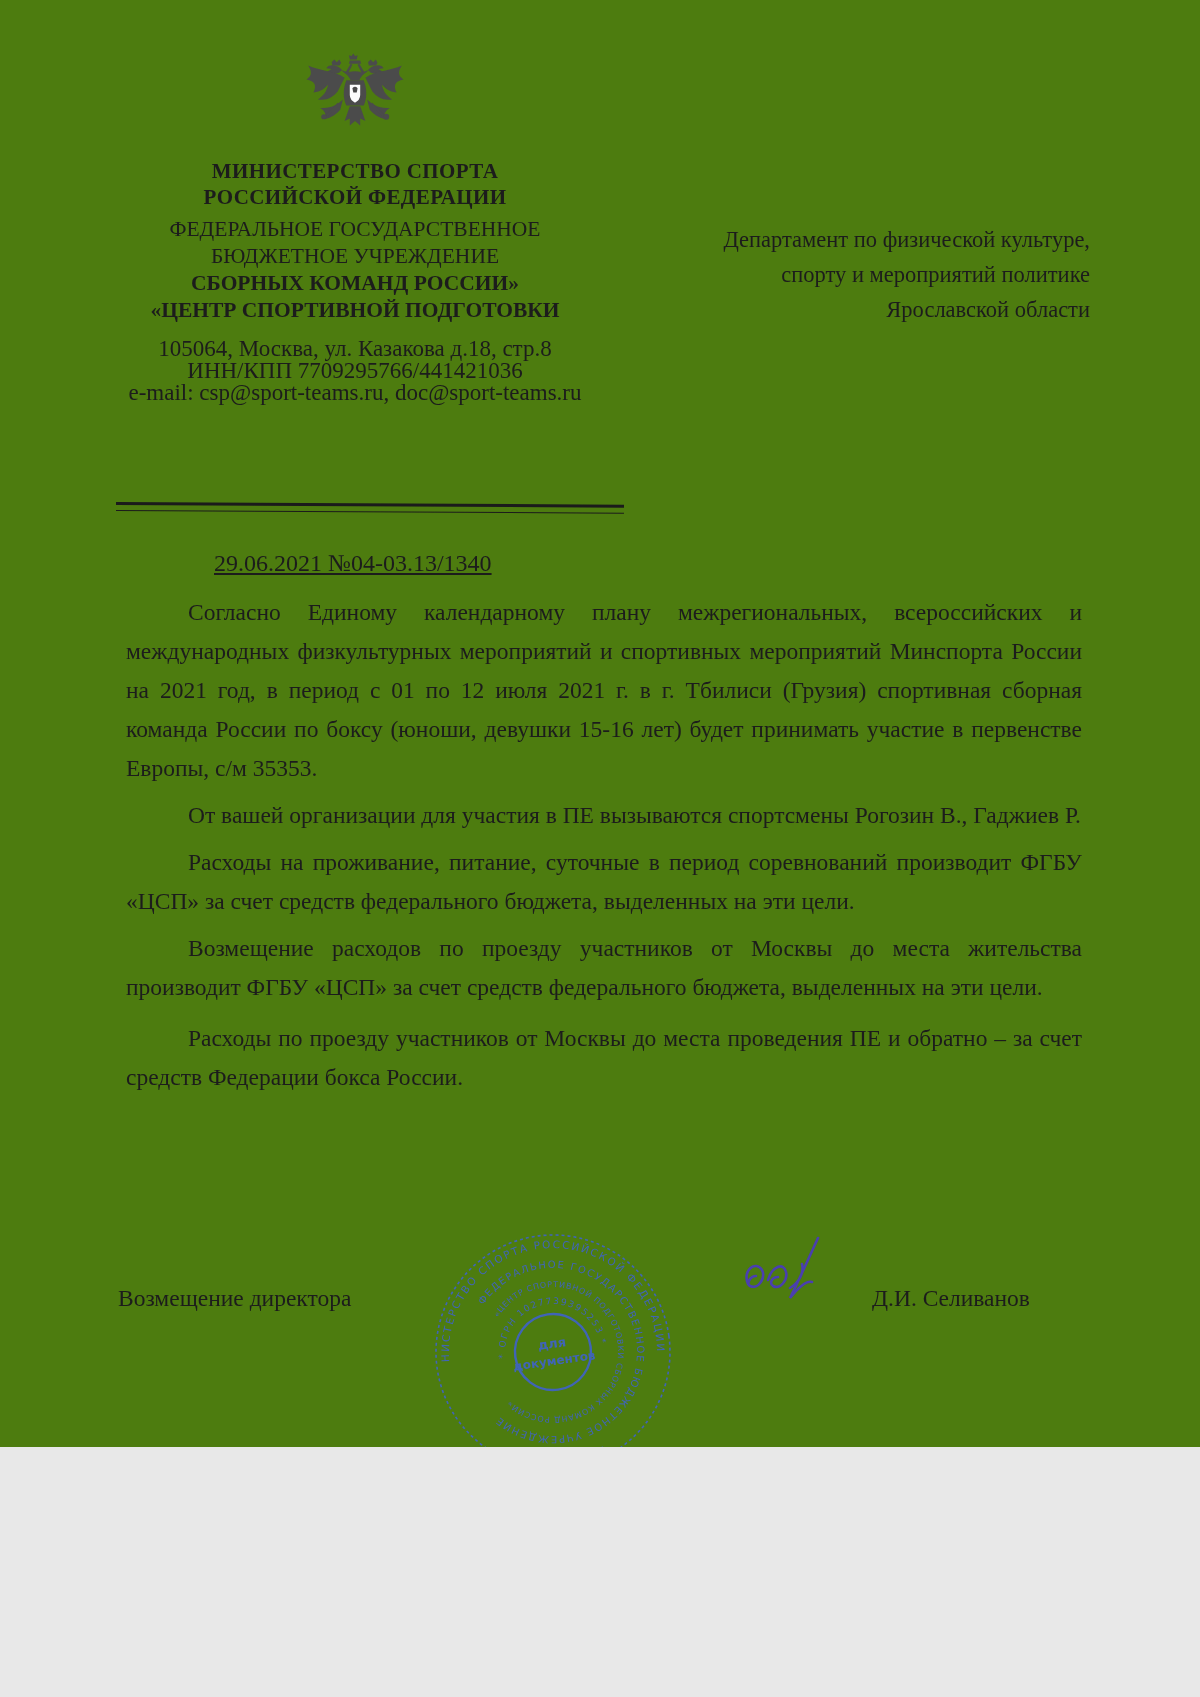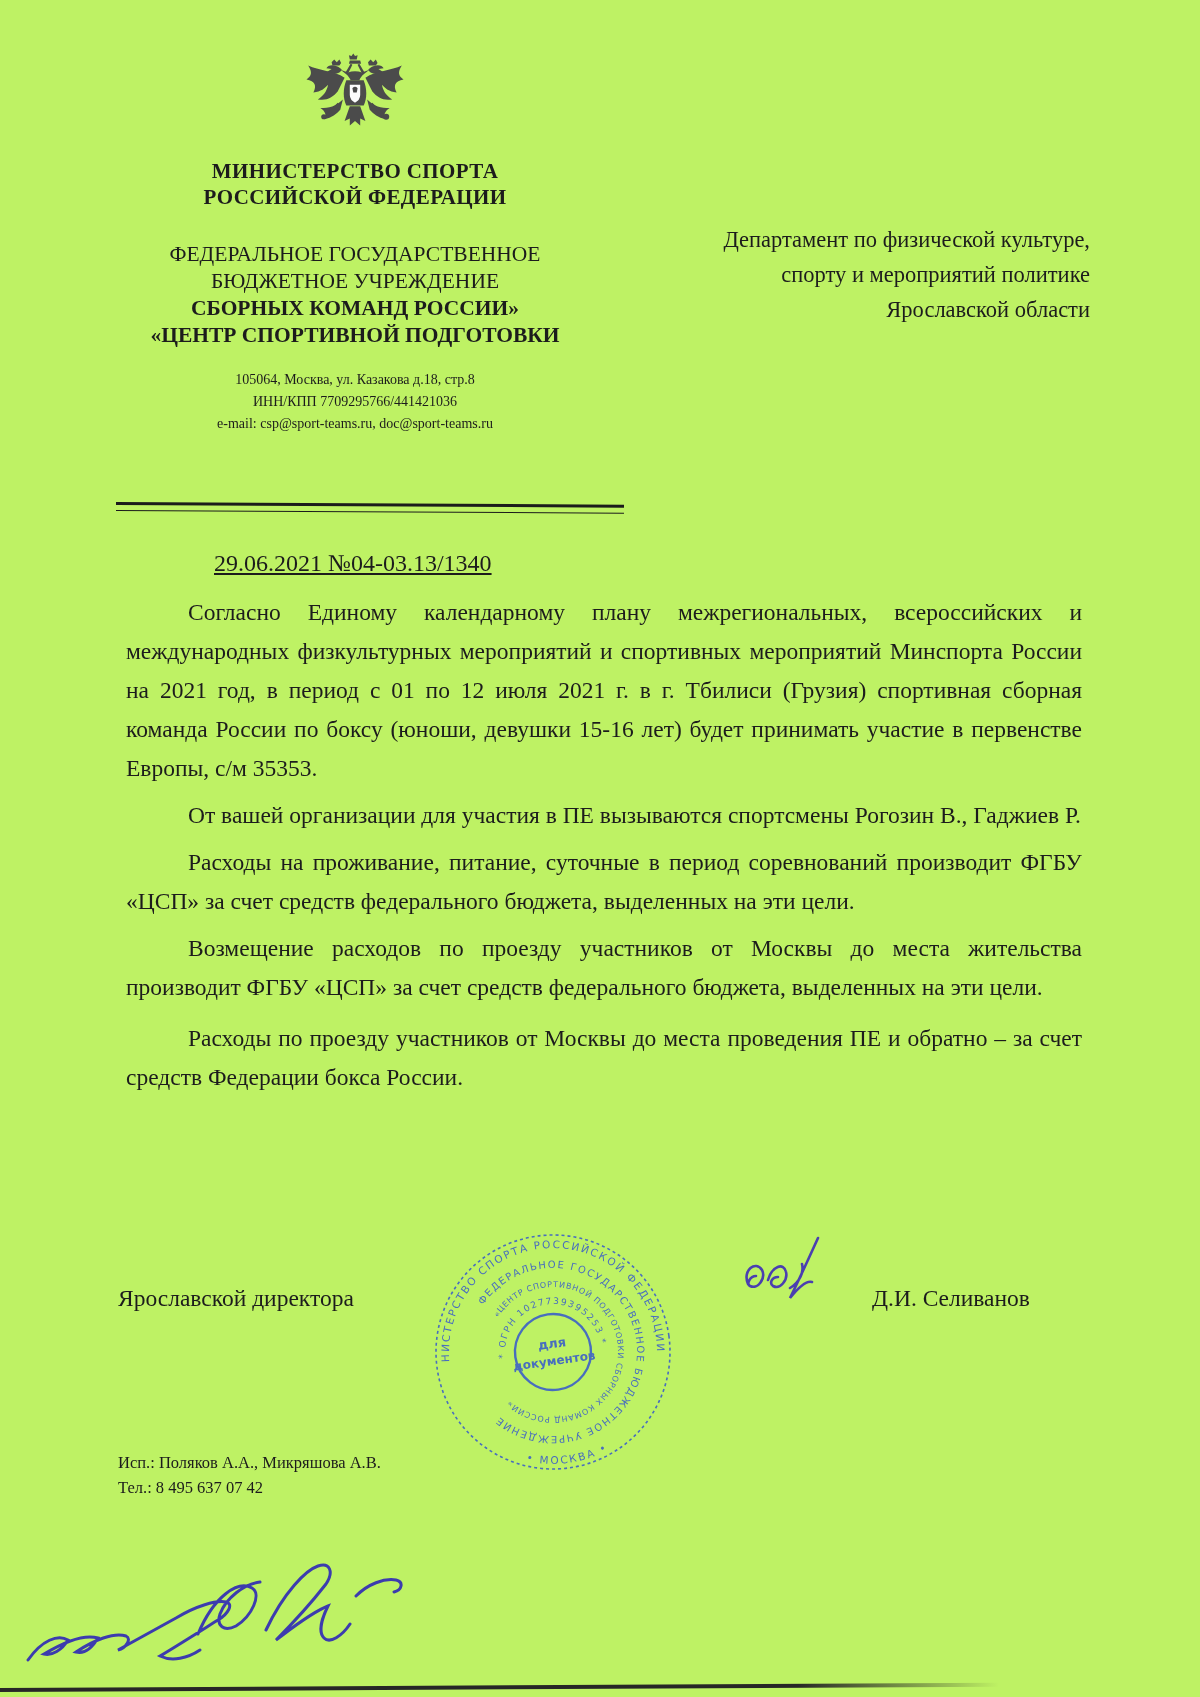--- a/index.html
+++ b/index.html
@@ -1,34 +1,34 @@
 <!DOCTYPE html>
 <html><head>
 <meta charset="utf-8">
 <style>
   html,body{margin:0;padding:0;background:#e8e8e8;}
   .page{
     position:relative;
-    width:1200px;height:1697px;
-    background:#bef264;
+    width:1200px;height:1447px;
+    background:#4d7c0f;
     margin:0 auto;
     overflow:hidden;
     font-family:"Liberation Serif","DejaVu Serif",serif;
     color:#1c1c1c;
   }
   
   .header-left{
     position:absolute;left:118px;top:52px;width:474px;
     text-align:center;
   }
   .emblem{display:block;margin:0 auto 6px auto;}
   .ministry{font-weight:bold;font-size:21px;line-height:26px;letter-spacing:.4px;}
-  .org{font-size:21.5px;line-height:27px;margin-top:31px;}
+  .org{font-size:21.5px;line-height:27px;margin-top:6px;}
   .org-bold{font-weight:bold;font-size:21.5px;line-height:27px;}
-  .contacts{font-size:14px;line-height:22px;margin-top:20px;text-align:center;}
+  .contacts{font-size:23px;line-height:22px;margin-top:14px;text-align:center;}
   .email-link{}
   .header-rule{
     position:absolute;left:116px;top:502px;width:508px;height:5px;
     border-top:3.5px solid #1b1b1b;border-bottom:1.5px solid #1b1b1b;
     transform:rotate(.3deg);transform-origin:left center;
   }
   
   .recipient{
     position:absolute;left:590px;top:222px;width:500px;
     text-align:right;font-size:22.5px;line-height:35px;
@@ -122,21 +122,21 @@
   <div class="reference">29.06.2021 №04-03.13/1340</div>
 
   <div class="body-text">
     <p>Согласно Единому календарному плану межрегиональных, всероссийских и международных физкультурных мероприятий и спортивных мероприятий Минспорта России на 2021 год, в период с 01 по 12 июля 2021 г. в г. Тбилиси (Грузия) спортивная сборная команда России по боксу (юноши, девушки 15-16 лет) будет принимать участие в первенстве Европы, с/м 35353.</p>
     <p>От вашей организации для участия в ПЕ вызываются спортсмены Рогозин В., Гаджиев Р.</p>
     <p>Расходы на проживание, питание, суточные в период соревнований производит ФГБУ «ЦСП» за счет средств федерального бюджета, выделенных на эти цели.</p>
     <p>Возмещение расходов по проезду участников от Москвы до места жительства производит ФГБУ «ЦСП» за счет средств федерального бюджета, выделенных на эти цели.</p>
     <p class="gap">Расходы по проезду участников от Москвы до места проведения ПЕ и обратно – за счет средств Федерации бокса России.</p>
   </div>
 
-  <div class="sign-title">Ярославской директора</div>
+  <div class="sign-title">Возмещение директора</div>
   <div class="sign-name">Д.И. Селиванов</div>
 
   <svg class="stamp" width="250" height="250" viewBox="0 0 250 250" aria-hidden="true">
     <defs>
       <path id="rOuterTop" d="M21,125 a104,104 0 1,1 208,0 a104,104 0 1,1 -208,0"></path>
       <path id="rOuterBot" d="M13,125 a112,112 0 1,0 224,0 a112,112 0 1,0 -224,0"></path>
       <path id="r2" d="M41,125 a84,84 0 1,1 168,0 a84,84 0 1,1 -168,0"></path>
       <path id="r3" d="M60,125 a65,65 0 1,1 130,0 a65,65 0 1,1 -130,0"></path>
       <path id="r4" d="M77,125 a48,48 0 1,1 96,0 a48,48 0 1,1 -96,0"></path>
     </defs>

